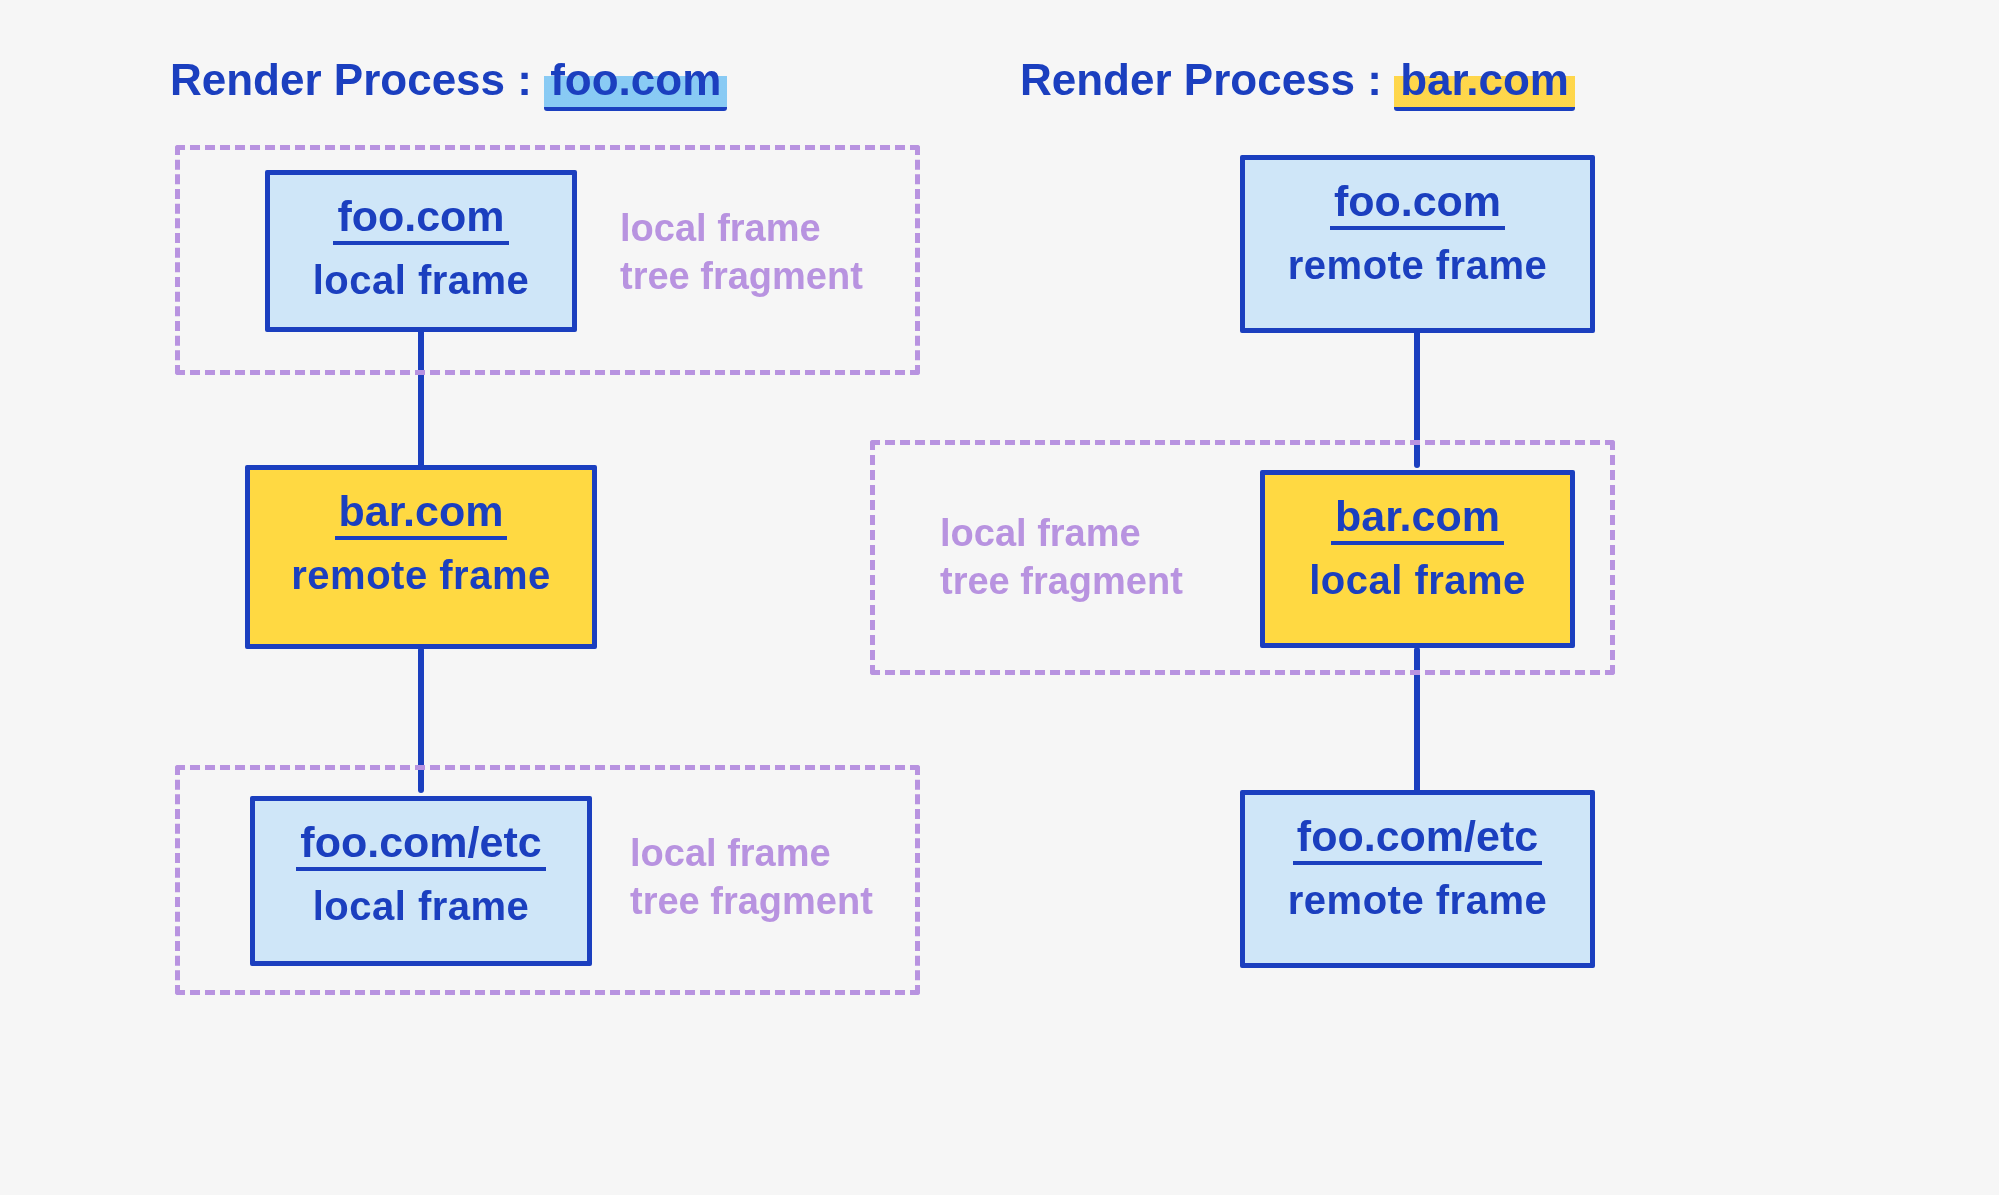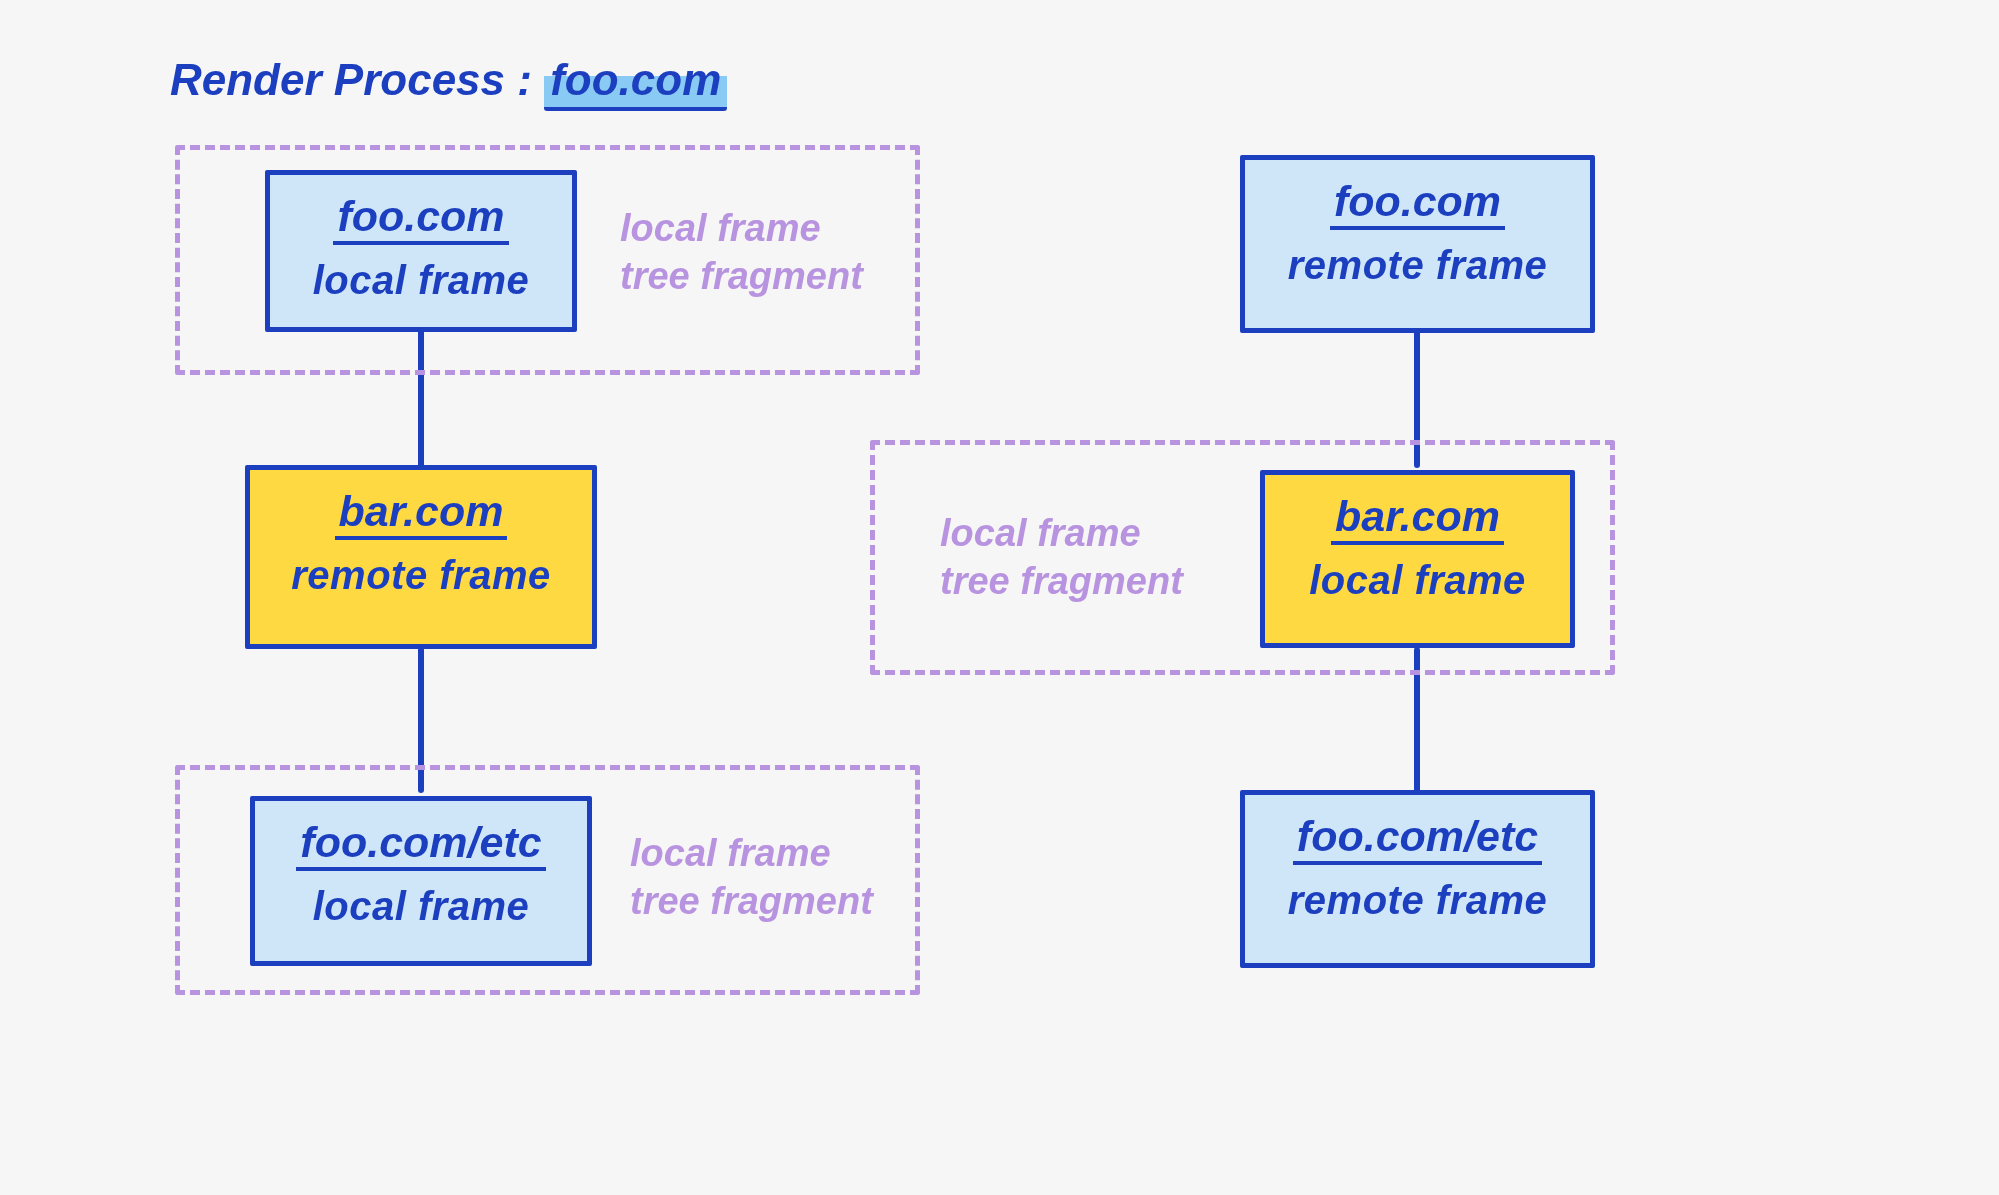--- a/index.html
+++ b/index.html
@@ -6,21 +6,20 @@
     margin: 0;
     padding: 0;
     background: #f6f6f6;
     font-family: "Comic Sans MS", "Segoe Script", "Bradley Hand", cursive, sans-serif;
     -webkit-font-smoothing: antialiased;
   }
   .canvas {
     position: relative;
     width: 1807px;
     height: 1195px;
-    font-style: italic;
   }
 
   .title {
     position: absolute;
     font-size: 44px;
     font-weight: 600;
     color: #1b3fbf;
     white-space: nowrap;
   }
   .title .domain {
@@ -122,20 +121,24 @@
 
   <div class="frag-label" style="left:620px; top:205px">
     <div>local frame</div>
     <div>tree fragment</div>
   </div>
   <div class="frag-label" style="left:630px; top:830px">
     <div>local frame</div>
     <div>tree fragment</div>
   </div>
 
+  <div class="title" style="left:1020px; top:55px">
+    <span>Render Process : </span>
+    <span class="domain hl-yellow">bar.com</span>
+  </div>
 
   <div class="dash" style="left:870px; top:440px; width:745px; height:235px"></div>
 
   <div class="node blue" style="left:1240px; top:155px; width:355px; height:178px">
     <span class="site">foo.com</span>
     <span class="role">remote frame</span>
   </div>
   <div class="node yellow" style="left:1260px; top:470px; width:315px; height:178px">
     <span class="site">bar.com</span>
     <span class="role">local frame</span>

